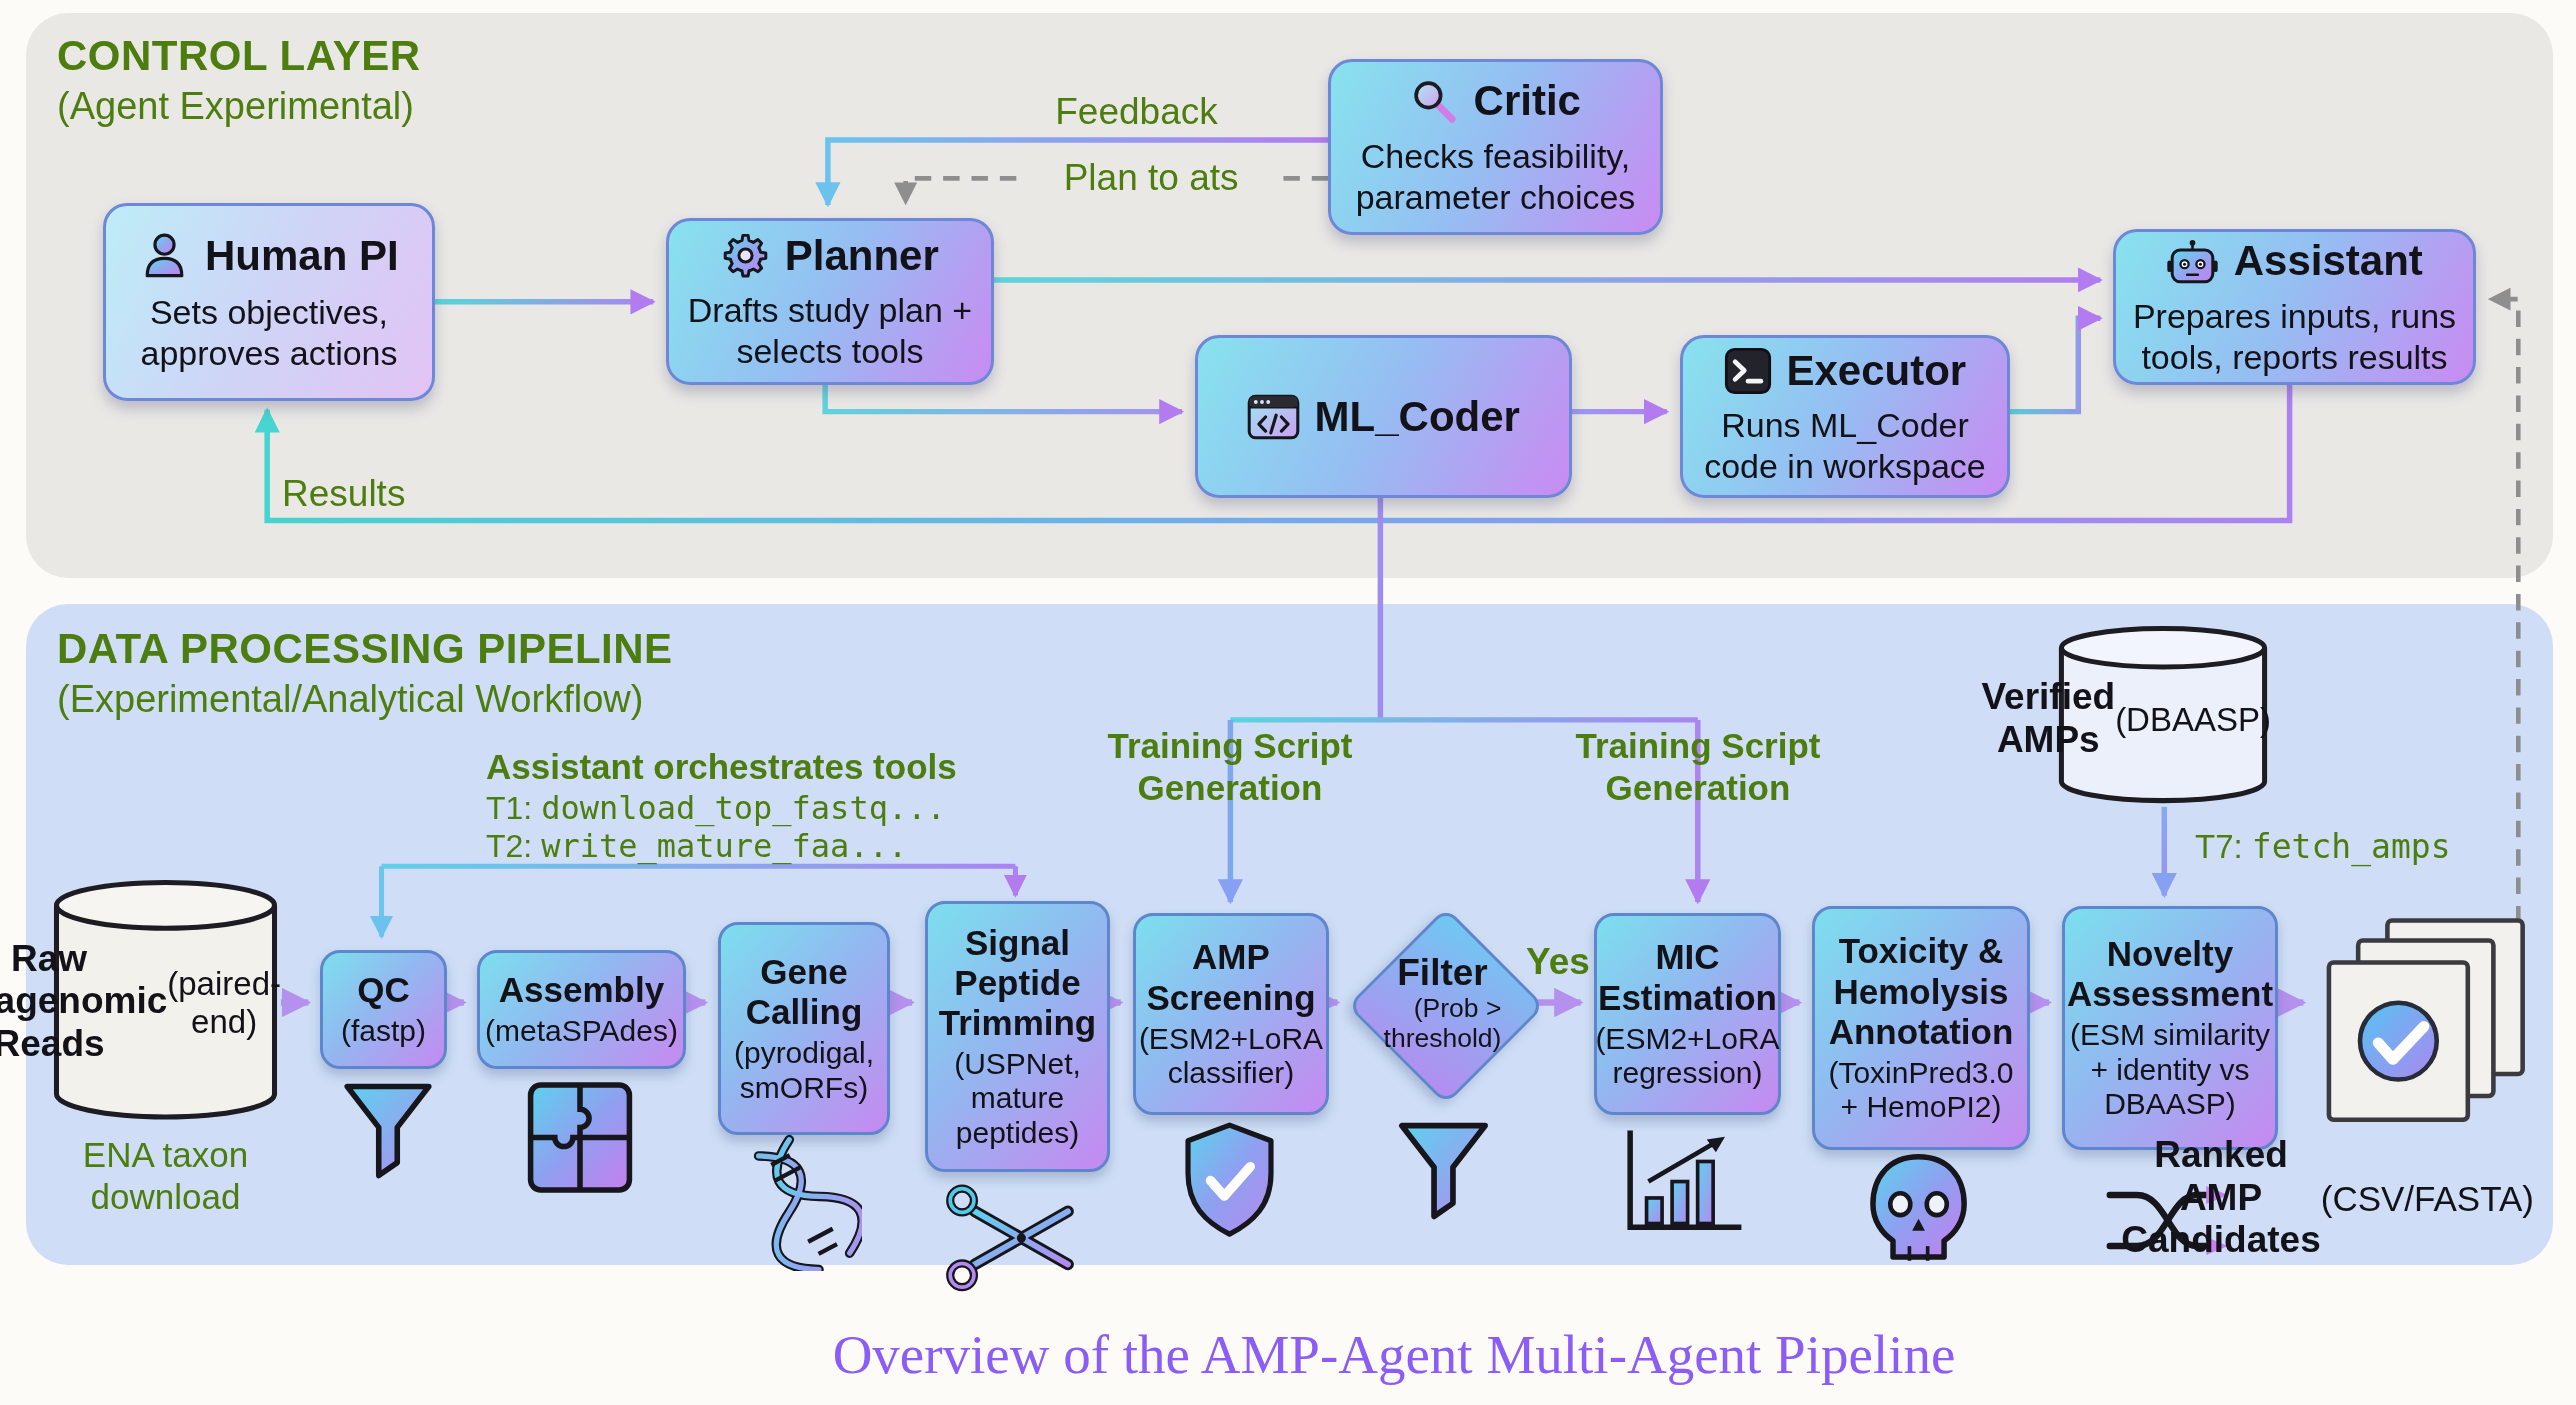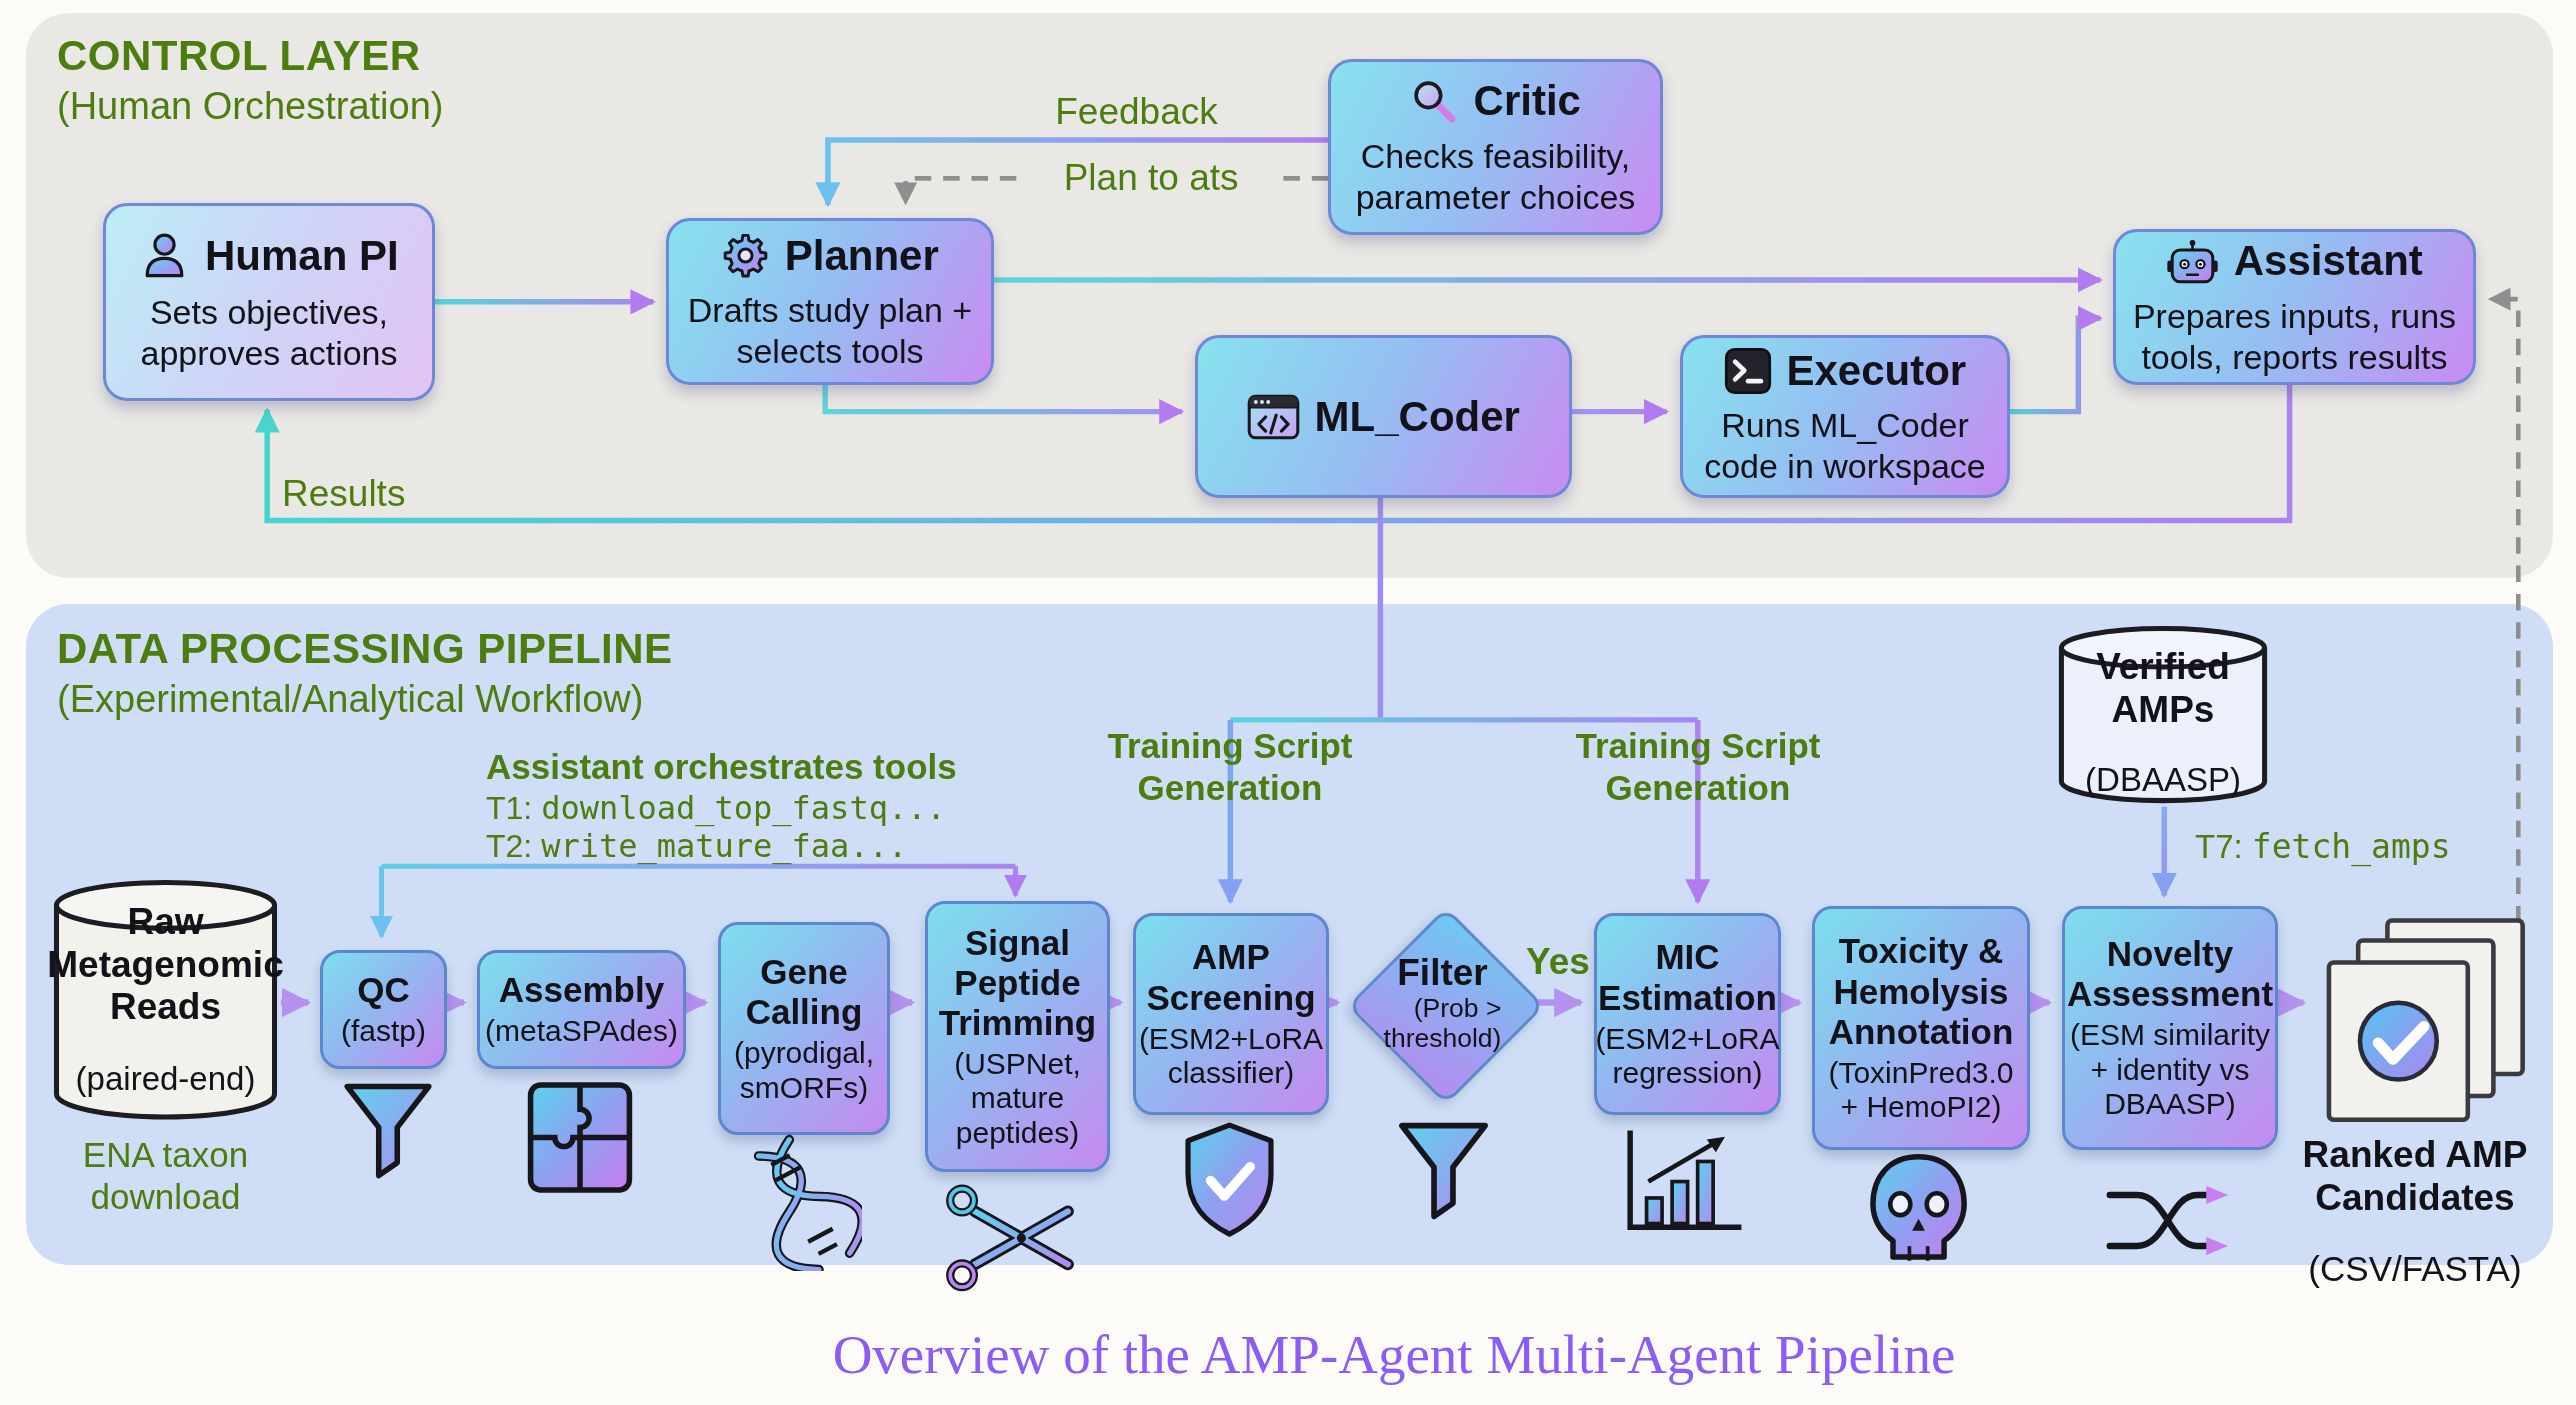--- a/index.html
+++ b/index.html
@@ -37,21 +37,21 @@
   #filter-wrap{position:absolute;z-index:3;left:1349px;top:909px;width:187px;height:187px;}
   #filter-shape{position:absolute;left:26.5px;top:26.5px;width:134px;height:134px;
         transform:rotate(45deg);border-radius:14.6px;border:3.7px solid #5d86cc;
         background:linear-gradient(160deg,#6ec9f2 0%,#98a5f0 55%,#b48cf0 100%);
         box-shadow:0 6.4px 11px rgba(80,95,140,.30);}
   #filter-text{position:absolute;left:0;top:0;width:100%;height:100%;display:flex;
         flex-direction:column;align-items:center;justify-content:center;}
   #filter-text .pt{font-weight:bold;font-size:37px;}
   #filter-text .ps{font-size:26.5px;line-height:1.1;text-align:right;}
   .icon-abs{position:absolute;z-index:3;}
-  .cyl-text{position:absolute;z-index:4;display:flex;flex-direction:column;align-items:center;justify-content:flex-start;text-align:center;gap:28px;}
+  .cyl-text{position:absolute;z-index:4;display:flex;flex-direction:row;align-items:center;justify-content:flex-end;text-align:center;}
   #caption{position:absolute;left:212px;top:1323px;width:2364px;text-align:center;
         font-family:"Liberation Serif",serif;font-size:55px;color:#8b5cf6;}
 </style>
 </head>
 <body>
 
 <div id="canvas">
 
   <div id="control-rect" class="layer"></div>
   <div id="pipeline-rect" class="layer"></div>
@@ -147,21 +147,21 @@
       <path d="M1680,1096 L1728,1096" marker-end="url(#mLav)"></path>
       <path d="M1941,1096 L1967,1096" marker-end="url(#mLav)"></path>
       <path d="M2214,1096 L2240,1096" marker-end="url(#mLav)"></path>
       <path d="M2485,1096 L2518,1096" marker-end="url(#mLav)"></path>
     </g>
     <path d="M2366,882 L2366,979" stroke="url(#gVD)" stroke-width="6" fill="none" marker-end="url(#mBlue)"></path>
     <path d="M2704,1088 L2741,1088 Q2753,1088 2753,1076 L2753,327 L2722,327" stroke="#8e8e8e" stroke-width="5" stroke-dasharray="18 13" fill="none" marker-end="url(#mGray)"></path>
   </svg>
 
   <div class="lbl layer-title" style="left:57px;top:31px;">CONTROL LAYER</div>
-  <div class="lbl layer-sub" style="left:57px;top:84px;">(Human Orchestration)</div>
+  <div class="lbl layer-sub" style="left:57px;top:84px;">(Agent Experimental)</div>
 
   <div class="agent light" style="left:103px;top:203px;width:326px;height:192px;">
     <div class="hd">
       <span class="nicon">
         <svg width="51" height="51" viewBox="0 0 56 56">
             <defs>
               <linearGradient id="gi1" x1="0" y1="0" x2="1" y2="1">
                 <stop offset="0" stop-color="#63d8ee"></stop>
                 <stop offset=".5" stop-color="#8fa8f0"></stop>
                 <stop offset="1" stop-color="#c77ef0"></stop>

